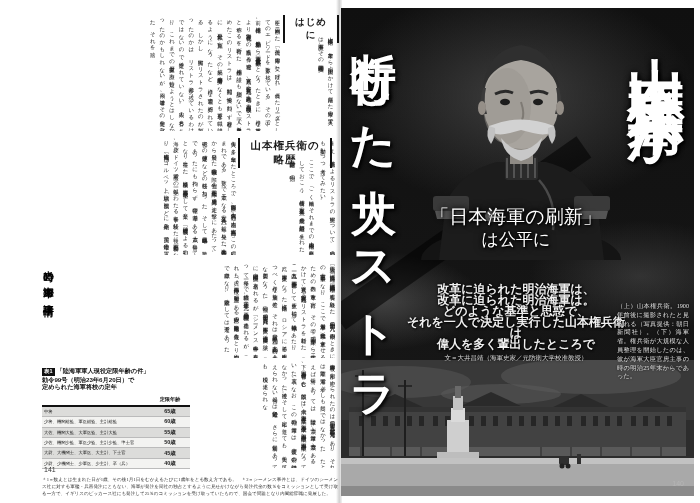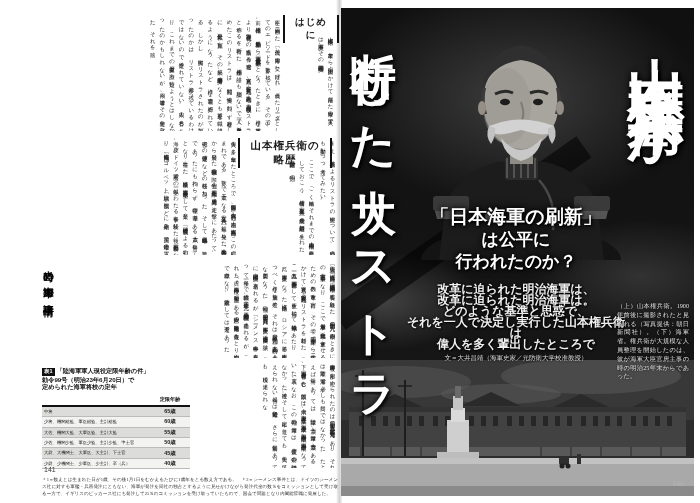--- a/index.html
+++ b/index.html
@@ -44,21 +44,21 @@
        radial-gradient(ellipse 240px 150px at 50% 18%, rgba(75,75,75,.75), transparent 75%),
        linear-gradient(#101010,#181818);}
   .slash{position:absolute;left:-30px;top:212px;width:300px;height:26px;
        background:rgba(0,0,0,.55);transform:rotate(-35deg);}
   .big-title{position:absolute;writing-mode:vertical-rl;color:#ffffff;font-weight:bold;
        font-family:"Liberation Sans","DejaVu Sans",sans-serif;
        text-shadow:0 0 6px rgba(0,0,0,.9),2px 2px 3px rgba(0,0,0,.8);}
   #title-col1{right:0px;top:4px;font-size:56px;letter-spacing:11px;}
   #title-col2{left:2px;top:8px;font-size:46px;letter-spacing:8px;}
   #subtitle{position:absolute;left:62px;top:197px;width:226px;text-align:center;color:#fff;
-       font-weight:bold;font-family:"Liberation Sans",sans-serif;
+       font-weight:normal;font-family:"Liberation Sans",sans-serif;
        text-shadow:0 0 4px #000,0 0 8px #000,1px 1px 2px #000;}
   #subtitle .s1{font-size:19px;line-height:24px;}
   #subtitle .s2{font-size:17px;line-height:22px;text-align:center;}
   #lead{position:absolute;left:60px;top:276px;width:230px;text-align:center;color:#f0f0f0;
        font-size:12px;line-height:11px;font-weight:bold;
        text-shadow:0 0 3px #000,1px 1px 2px #000;}
   #credit{position:absolute;left:60px;top:346px;width:230px;text-align:center;color:#ddd;
        font-size:6.5px;text-shadow:0 0 3px #000;}
   #photo-caption{position:absolute;left:276px;top:294px;width:72px;color:#e2e2e2;
        font-size:6.2px;line-height:8.8px;text-align:justify;text-shadow:0 0 2px #000;}
@@ -235,21 +235,20 @@
         <circle cx="227" cy="106" r="2.5" fill="#222"></circle>
       <rect x="236" y="94" width="4" height="10" fill="#303030"></rect>
     </svg>
 
     <div class="big-title" id="title-col1">山本権兵衛が</div>
     <div class="big-title" id="title-col2">断行した大リストラ</div>
 
     <div id="subtitle">
       <div class="s1">「日本海軍の刷新」</div>
       <div class="s2">は公平に</div>
-      <div class="s2">行われたのか？</div>
     </div>
 
     <div id="lead">
       <div>改革に迫られた明治海軍は、</div>
       <div>改革に迫られた明治海軍は。</div>
       <div>どのような基準と思惑で、</div>
       <div>それを一人で決定し実行した山本権兵衛は</div>
       <div>偉人を多く輩出したところで</div>
     </div>
 

